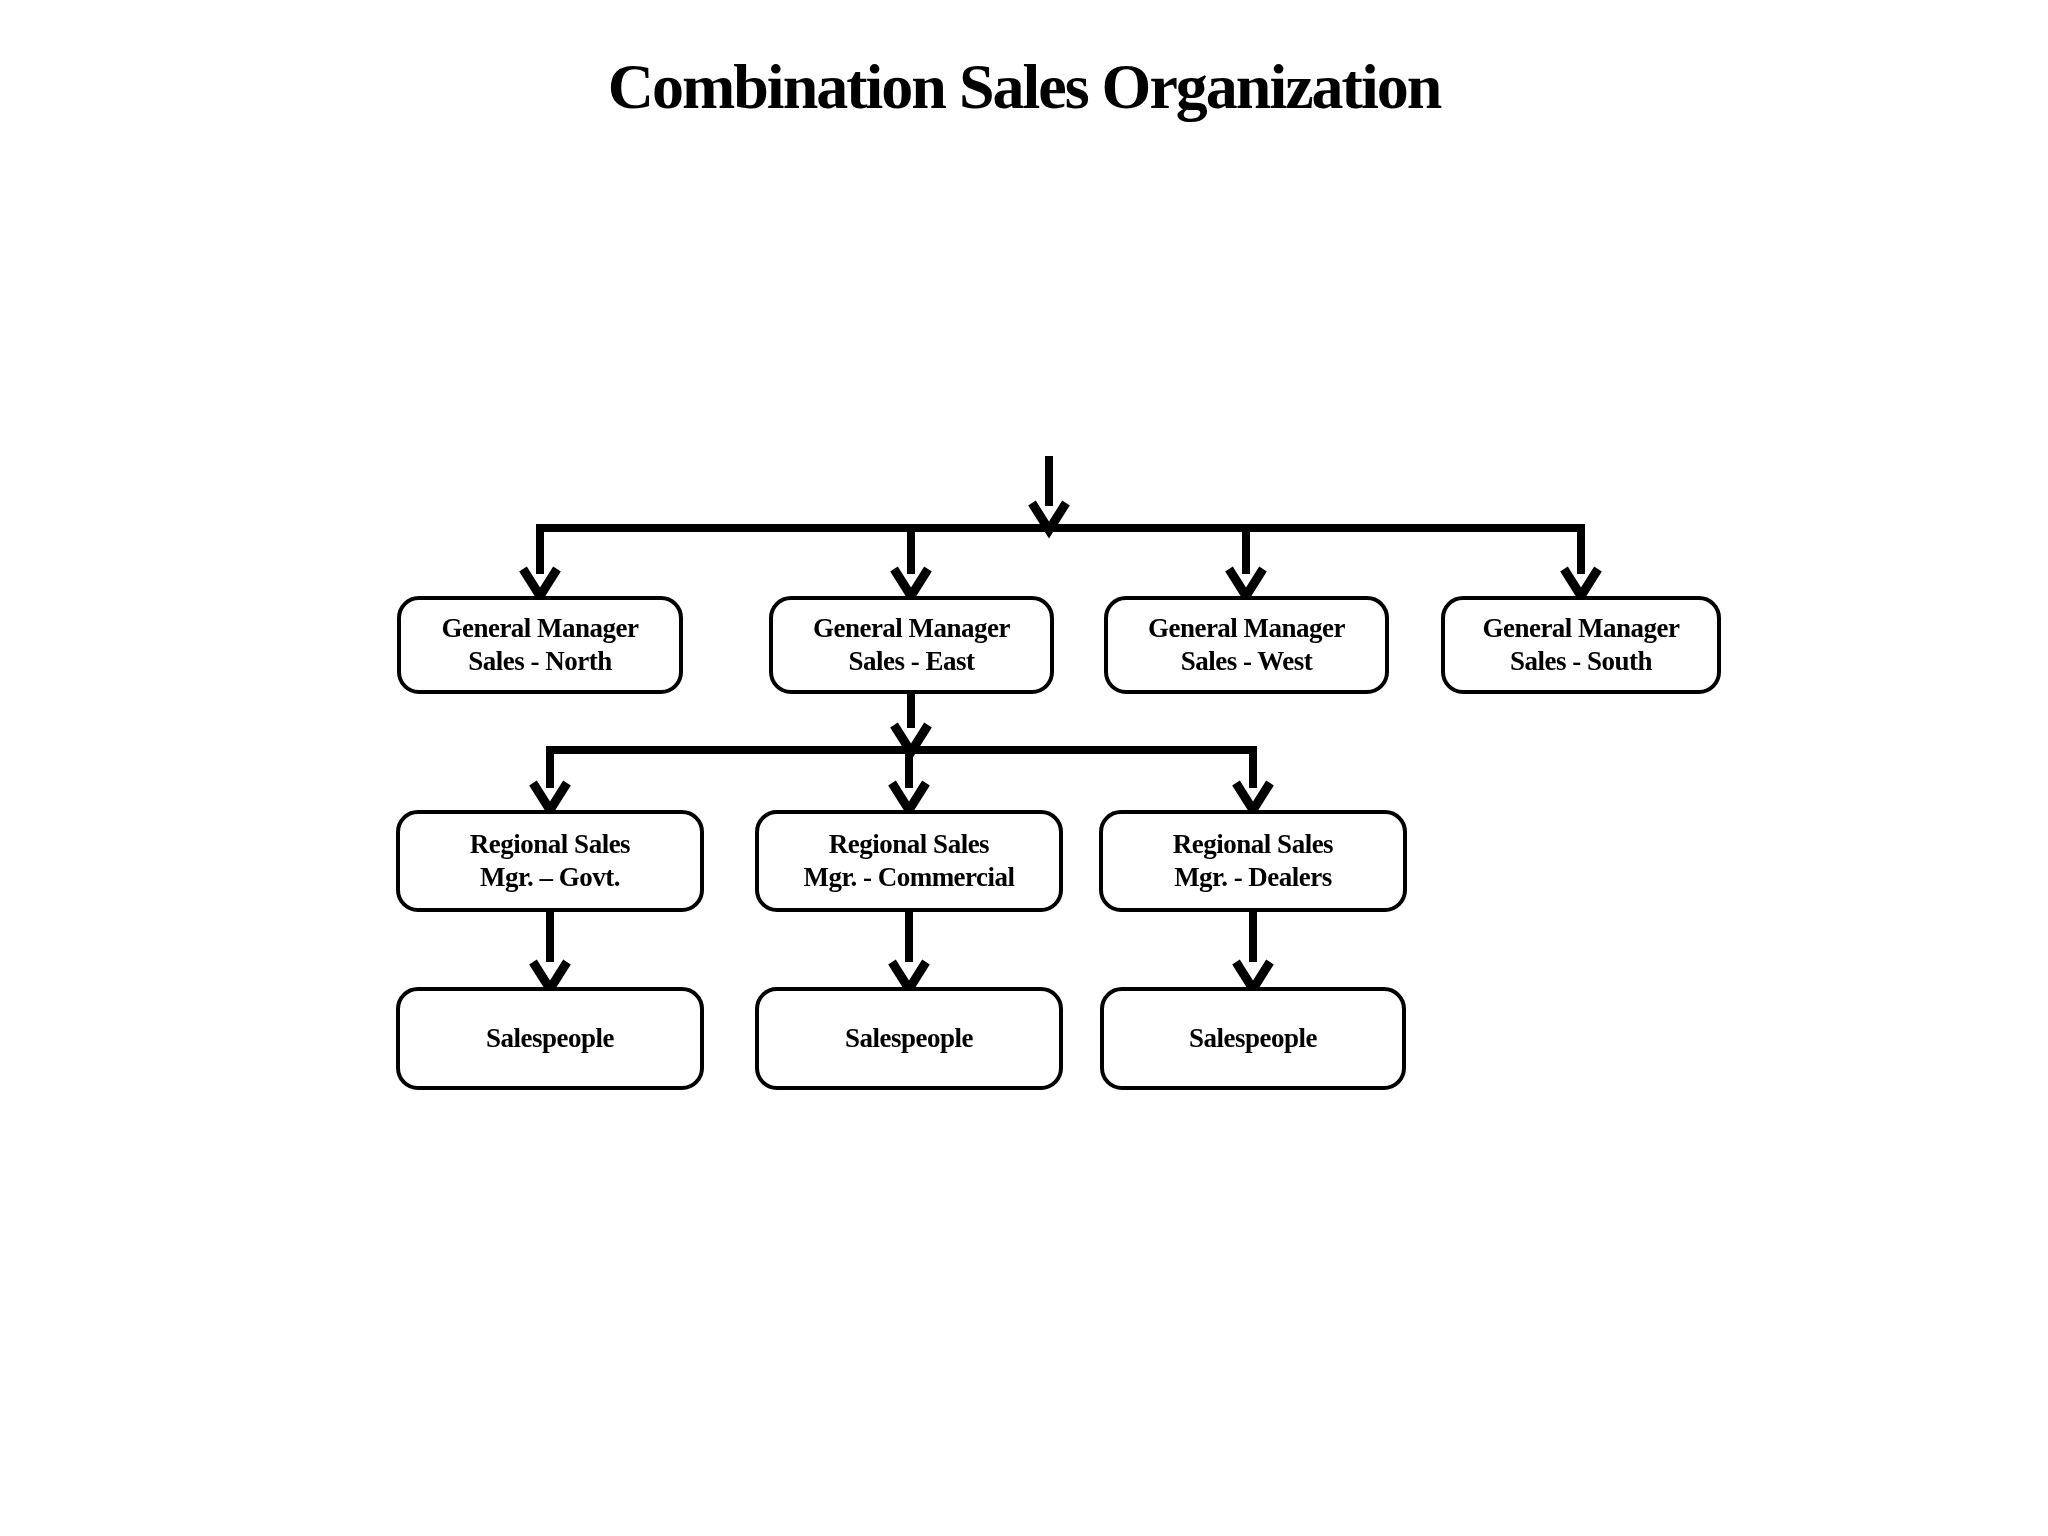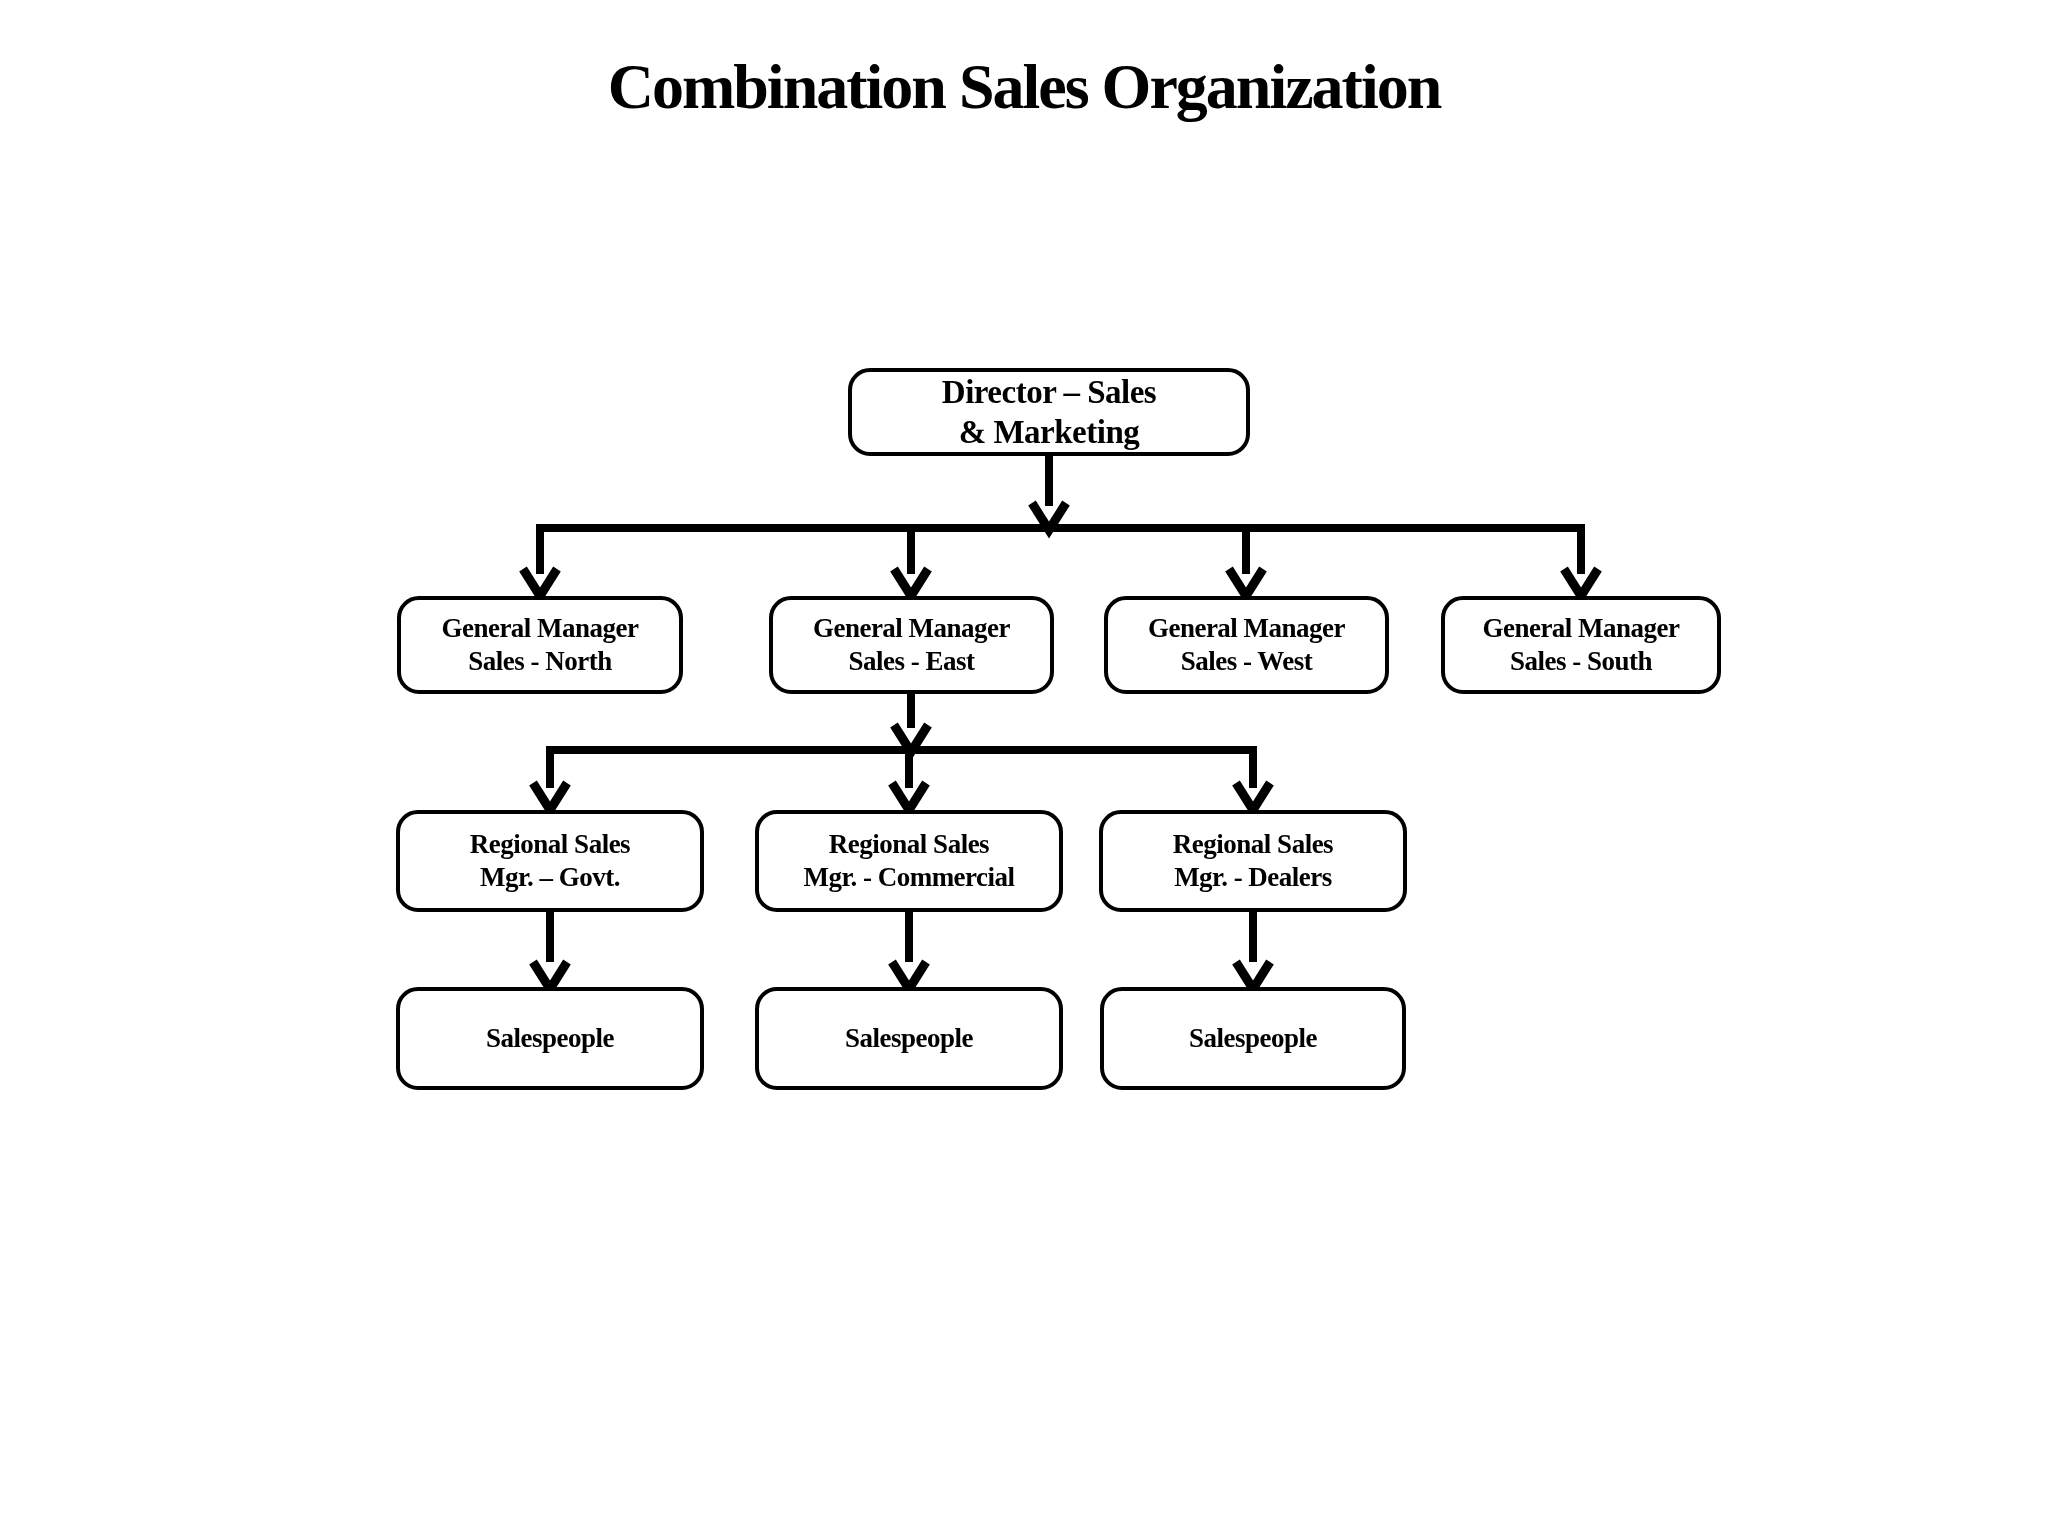--- a/index.html
+++ b/index.html
@@ -97,24 +97,20 @@
     <g>
       <path class="edge" d="M550 912 V962"></path>
       <path class="arrowhead" d="M533 962 L550 989 L567 962"></path>
       <path class="edge" d="M909 912 V962"></path>
       <path class="arrowhead" d="M892 962 L909 989 L926 962"></path>
       <path class="edge" d="M1253 912 V962"></path>
       <path class="arrowhead" d="M1236 962 L1253 989 L1270 962"></path>
     </g>
   </svg>
 
-  <div class="node node-lg" style="left:848px; top:368px; width:402px; height:88px;">
-    <span class="lbl">Director – Sales
-&amp; Marketing</span>
-  </div>
 
   <div class="node node-md" style="left:397px; top:596px; width:286px; height:98px;">
     <span class="lbl">General Manager
 Sales - North</span>
   </div>
   <div class="node node-md" style="left:769px; top:596px; width:285px; height:98px;">
     <span class="lbl">General Manager
 Sales - East</span>
   </div>
   <div class="node node-md" style="left:1104px; top:596px; width:285px; height:98px;">

